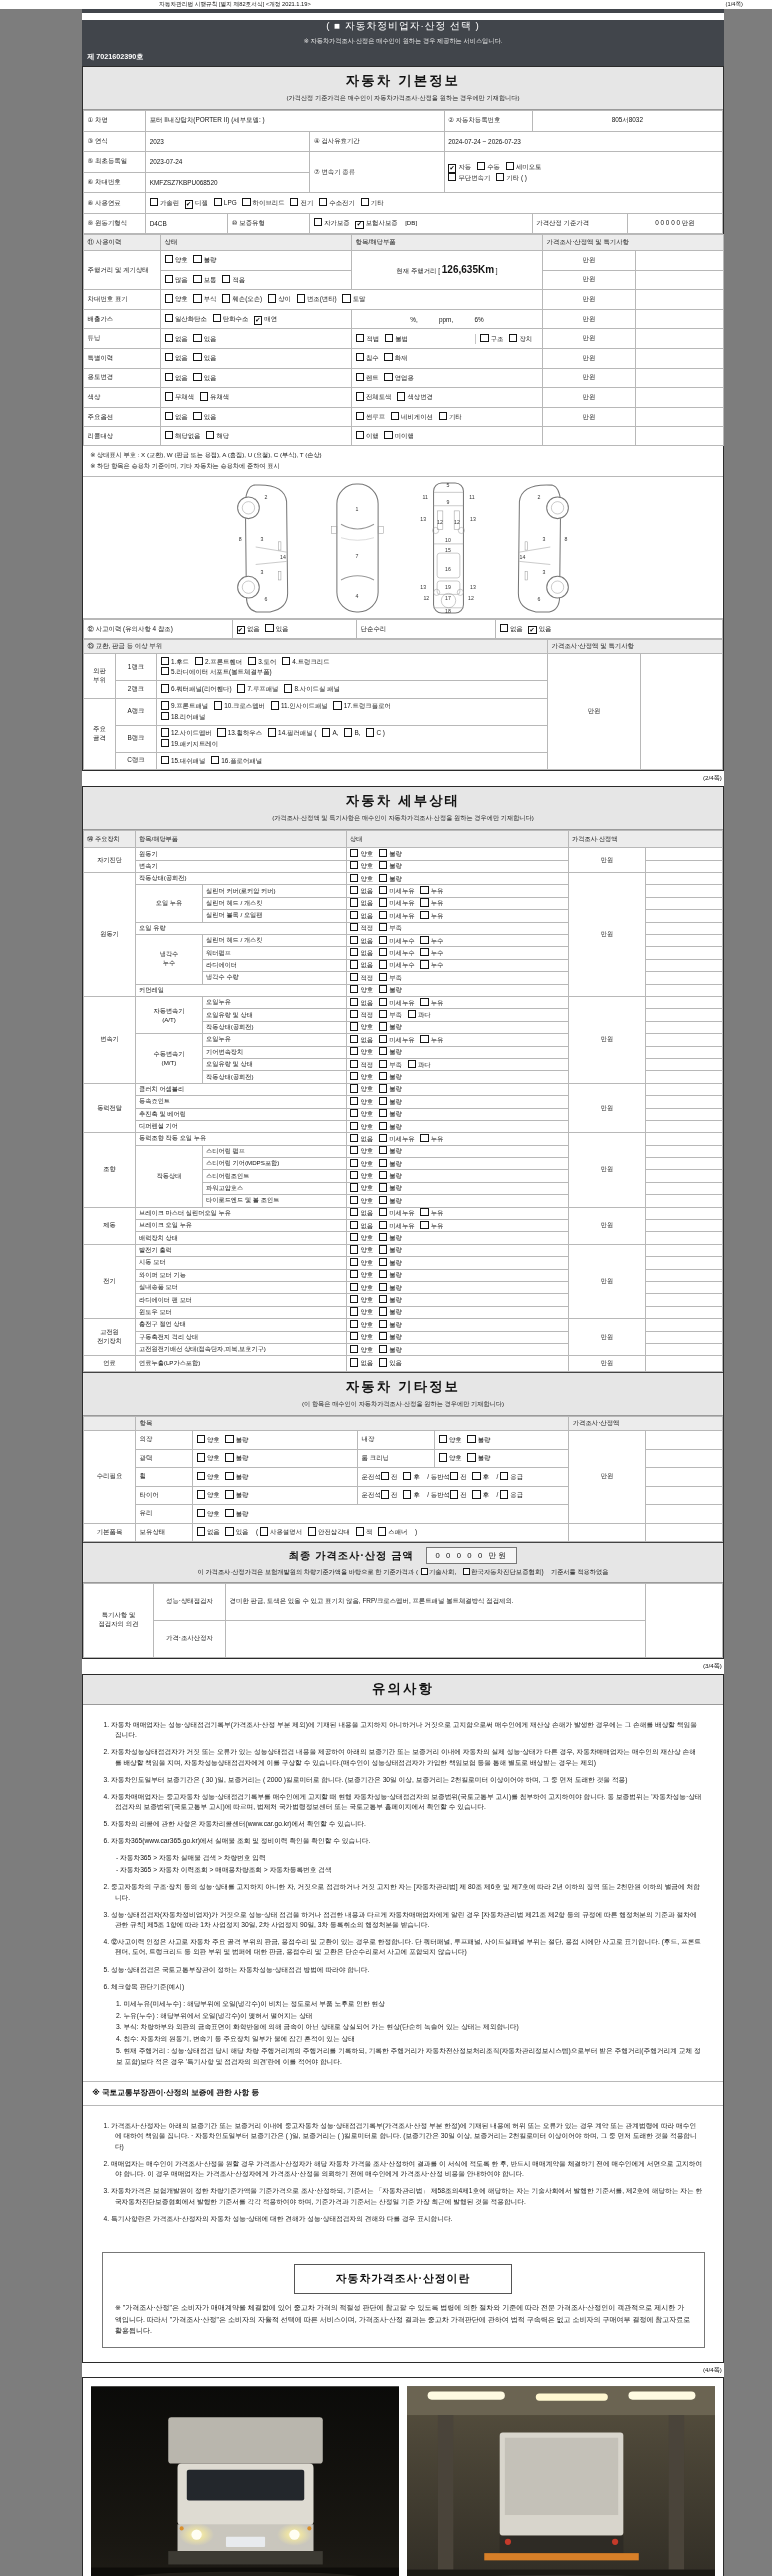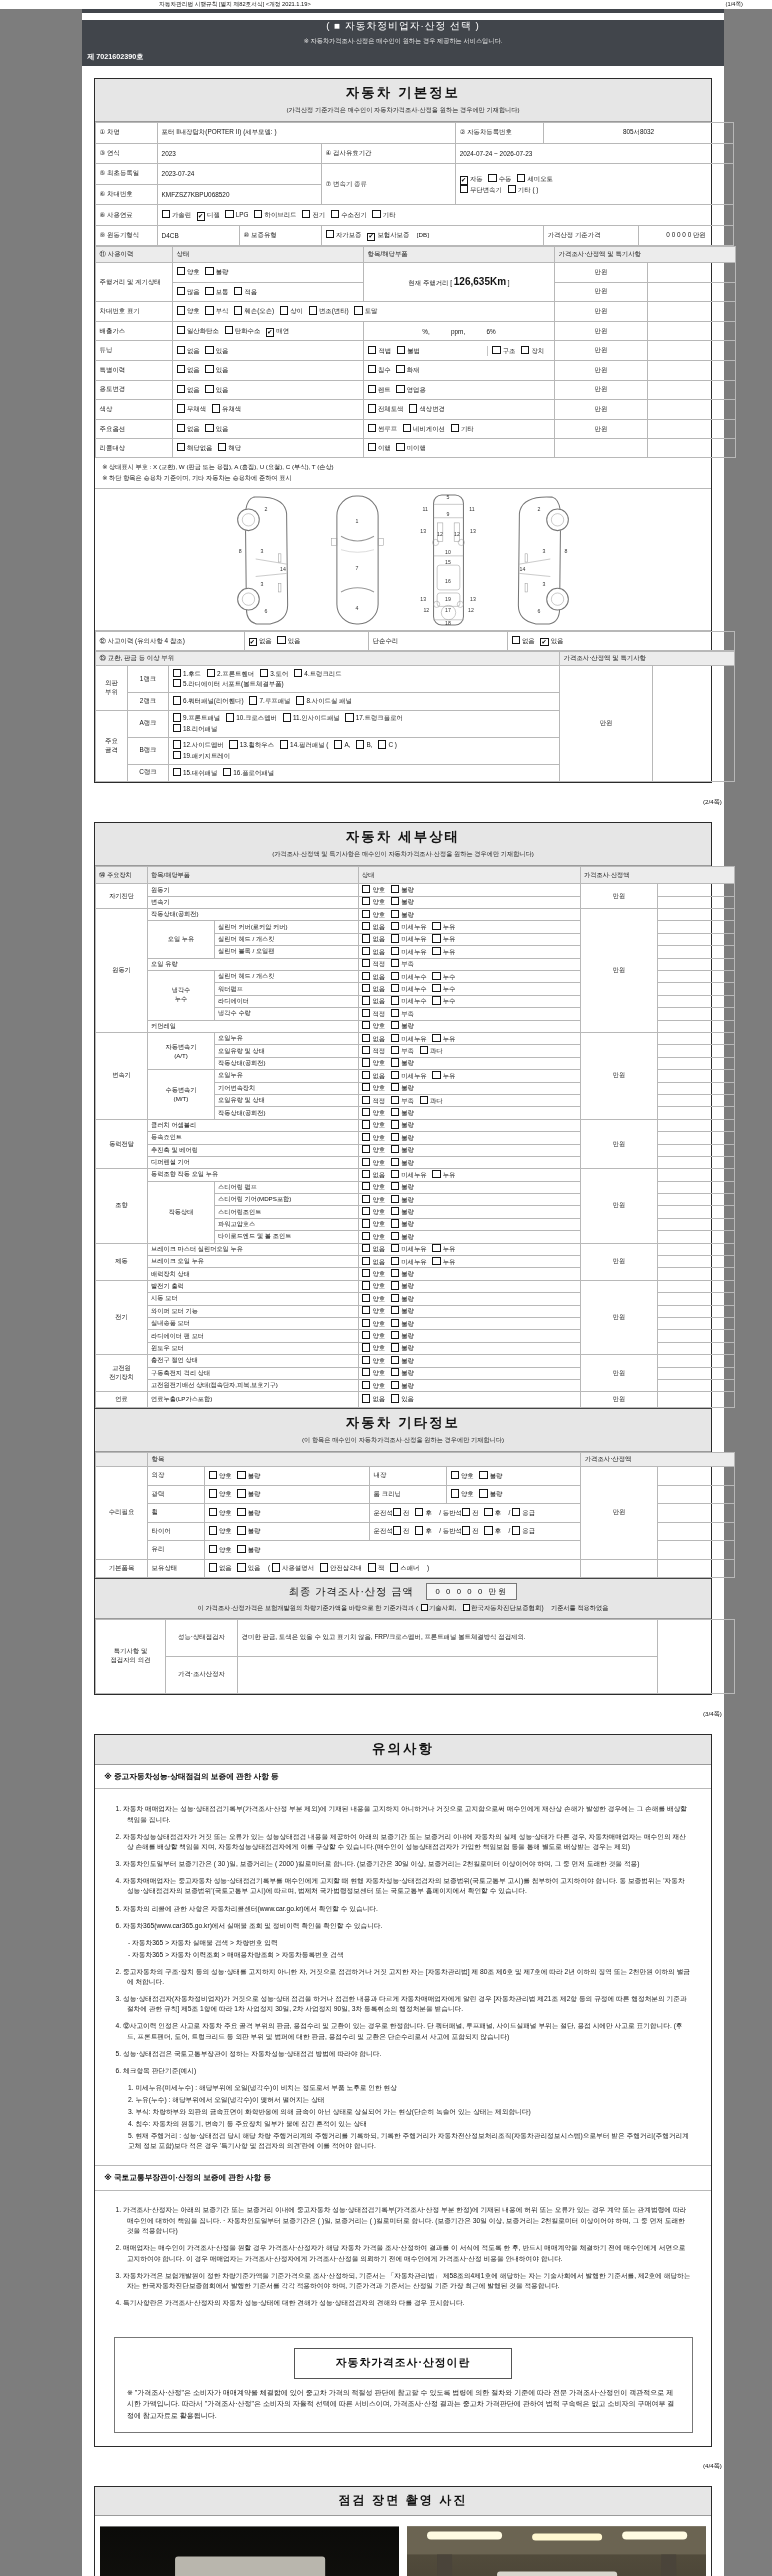--- a/index.html
+++ b/index.html
@@ -6,21 +6,21 @@
   body{width:773px;height:2576px;background:#7d7d7d;font-family:"Liberation Sans","DejaVu Sans",sans-serif;color:#111;position:relative;overflow:hidden}
   .topstrip{position:absolute;top:0;left:0;width:773px;height:9.3px;background:#fff;font-size:5.7px;display:flex;justify-content:space-between;align-items:center;box-sizing:border-box;padding:0 30px 0 159px}
   .col{position:absolute;left:82px;top:9.3px;width:642px;min-height:2567px;background:#fff;box-sizing:border-box}
   .dark{background:#41454b;color:#fff;text-align:center}
   .darkbar{height:4.1px;background:#41454b}
   .darkgap{height:2.6px;background:#fff}
   .dark .t1{font-size:17px;font-weight:bold;letter-spacing:1.5px;padding-top:8.2px}
   .dark .t2{font-size:9.8px;margin-top:4.1px;letter-spacing:1px}
   .dark .t3{font-size:6.2px;margin-top:3.6px;color:#e8e8e8}
   .dark .docno{font-size:7.2px;font-weight:bold;text-align:left;padding:6.2px 0 4.1px 5.2px}
-  .page{border:1.5px solid #2b2b2b;margin:12px;background:#fff}
+  .page{border:1.5px solid #2b2b2b;margin:0;background:#fff}
   .plabel{text-align:right;font-size:6.2px;padding:3.1px 2.1px 2.6px 0;background:#fff}
   .band{background:#e6e6e6;border-bottom:0.5px solid #9a9a9a;text-align:center;padding:5.2px 0 6.2px}
   .band .bt{font-size:13.4px;font-weight:bold;letter-spacing:2.1px}
   .band .bn{font-size:6.2px;margin-top:3.6px;color:#222}
   table{width:100%;border-collapse:collapse;table-layout:fixed}
   td{border:0.5px solid #b8b8b8;font-size:6.4px;padding:1px 3.6px;box-sizing:border-box;vertical-align:middle;word-break:keep-all}
   tr{height:20.6px}
   .lab{background:#fff}
   .cen{text-align:center}
   .cb{display:inline-block;width:6.2px;height:6.2px;border:1px solid #161616;background:#fff;vertical-align:-1px;margin-right:2.1px;flex:none}
@@ -34,21 +34,21 @@
   .legendbox{border-bottom:0.5px solid #b8b8b8;padding:4.6px 7.2px;font-size:6.2px;line-height:1.7}
   .diagrambox{border-bottom:0.5px solid #b8b8b8;display:flex;justify-content:center;gap:24px;padding:4.1px 0 3.1px;background:#fff}
   .dview{position:relative;width:67px;height:134px}
   .dview svg{position:absolute;left:0;top:0}
   .dlab{position:absolute;font-size:5.2px;color:#333;transform:translate(-50%,-50%)}
   .detail td{font-size:6.2px;padding:0.5px 3.1px}
   .detail tr{height:12.4px}
   .grp{text-align:center;white-space:pre-line}
   .finalband{background:#e6e6e6;border-top:1px solid #444;border-bottom:0.5px solid #9a9a9a;padding:4.1px 0 4.6px;text-align:center}
   .finalrow{display:flex;justify-content:center;align-items:center;gap:12.4px}
-  .finalrow .fl{font-size:10.3px;font-weight:normal;letter-spacing:1px}
+  .finalrow .fl{font-size:10.3px;font-weight:bold;letter-spacing:1px}
   .finalrow .fv{border:0.5px solid #777;background:#f6f6f6;font-size:7.7px;padding:2.6px 8.2px;letter-spacing:2.1px}
   .finalnote{font-size:6.2px;margin-top:3.6px}
   .finalnote .cb{width:5.2px;height:5.2px;margin:0 1px}
   .notices{padding:8.2px 20.6px 12.4px;font-size:6.7px;line-height:1.55}
   .nitem{margin:6.7px 0;padding-left:11.3px;text-indent:-11.3px}
   .nsub{margin:1.5px 0 1.5px 12.4px}
   .nsec{border-bottom:0.5px solid #b8b8b8;padding:6.7px 9.3px;font-size:7.7px;font-weight:bold}
   .nsec2{border-top:0.5px solid #b8b8b8;border-bottom:0.5px solid #b8b8b8;padding:6.7px 9.3px;font-size:7.7px;font-weight:bold}
   .whatis{border:0.5px solid #777;margin:9.3px 18.5px 13.4px;padding:7.2px 9.3px 10.3px}
   .whatis .wt{border:0.5px solid #555;width:216px;margin:3.1px auto 8.2px;text-align:center;font-size:10.8px;font-weight:bold;padding:7.2px 0;letter-spacing:1px}
@@ -778,21 +778,20 @@
     </tbody>
       </table>
   </div>
 
   <div class="plabel">(3/4쪽)</div>
 
   <div class="page">
     <div class="band">
       <div class="bt">유의사항</div>
     </div>
-    <div class="nsec">※ 중고자동차성능·상태점검의 보증에 관한 사항 등</div>
     <div class="notices">
       <div class="nitem">1.  자동차 매매업자는 성능·상태점검기록부(가격조사·산정 부분 제외)에 기재된 내용을 고지하지 아니하거나 거짓으로 고지함으로써 매수인에게 재산상 손해가 발생한 경우에는 그 손해를 배상할 책임을 집니다.</div>
       <div class="nitem">2.  자동차성능상태점검자가 거짓 또는 오류가 있는 성능상태점검 내용을 제공하여 아래의 보증기간 또는 보증거리 이내에 자동차의 실제 성능·상태가 다른 경우, 자동차매매업자는 매수인의 재산상 손해를 배상할 책임을 지며, 자동차성능상태점검자에게 이를 구상할 수 있습니다.(매수인이 성능상태점검자가 가입한 책임보험 등을 통해 별도로 배상받는 경우는 제외)</div>
       <div class="nitem">3.  자동차인도일부터 보증기간은 ( 30 )일, 보증거리는 ( 2000 )킬로미터로 합니다. (보증기간은 30일 이상, 보증거리는 2천킬로미터 이상이어야 하며, 그 중 먼저 도래한 것을 적용)</div>
       <div class="nitem">4.  자동차매매업자는 중고자동차 성능·상태점검기록부를 매수인에게 고지할 때 현행 자동차성능·상태점검자의 보증범위(국토교통부 고시)를 첨부하여 고지하여야 합니다. 동 보증범위는 '자동차성능·상태점검자의 보증범위'(국토교통부 고시)에 따르며, 법제처 국가법령정보센터 또는 국토교통부 홈페이지에서 확인할 수 있습니다.</div>
       <div class="nitem">5.  자동차의 리콜에 관한 사항은 자동차리콜센터(www.car.go.kr)에서 확인할 수 있습니다.</div>
       <div class="nitem">6.  자동차365(www.car365.go.kr)에서 실매물 조회 및 정비이력 확인을 확인할 수 있습니다.</div>
       <div class="nsub">- 자동차365 &gt; 자동차 실매물 검색 &gt; 차량번호 입력</div>
       <div class="nsub">- 자동차365 &gt; 자동차 이력조회 &gt; 매매용차량조회 &gt; 자동차등록번호 검색</div>
       <div class="nitem">2.  중고자동차의 구조·장치 등의 성능·상태를 고지하지 아니한 자, 거짓으로 점검하거나 거짓 고지한 자는 [자동차관리법] 제 80조 제6호 및 제7호에 따라 2년 이하의 징역 또는 2천만원 이하의 벌금에 처합니다.</div>
@@ -815,23 +814,20 @@
     </div>
     <div class="whatis">
       <div class="wt">자동차가격조사·산정이란</div>
       <div class="wb">※ "가격조사·산정"은 소비자가 매매계약을 체결함에 있어 중고차 가격의 적절성 판단에 참고할 수 있도록 법령에 의한 절차와 기준에 따라 전문 가격조사·산정인이 객관적으로 제시한 가액입니다. 따라서 "가격조사·산정"은 소비자의 자율적 선택에 따른 서비스이며, 가격조사·산정 결과는 중고차 가격판단에 관하여 법적 구속력은 없고 소비자의 구매여부 결정에 참고자료로 활용됩니다.</div>
     </div>
   </div>
 
   <div class="plabel">(4/4쪽)</div>
 
   <div class="page">
-    <div class="band">
-      <div class="bt" style="font-size:12px">점검 장면 촬영 사진</div>
-    </div>
     <div class="photos">
       <svg width="308" height="222" viewBox="0 0 598 430">
         <defs>
           <radialGradient id="hl" cx="50%" cy="50%" r="50%">
               <stop offset="0%" stop-color="#fffde8"></stop>
               <stop offset="40%" stop-color="#f4e9a0" stop-opacity="0.8"></stop>
               <stop offset="100%" stop-color="#f4e9a0" stop-opacity="0"></stop>
             </radialGradient>
           <linearGradient id="nbg" x1="0" y1="0" x2="0" y2="1">
               <stop offset="0%" stop-color="#0b0b09"></stop>

